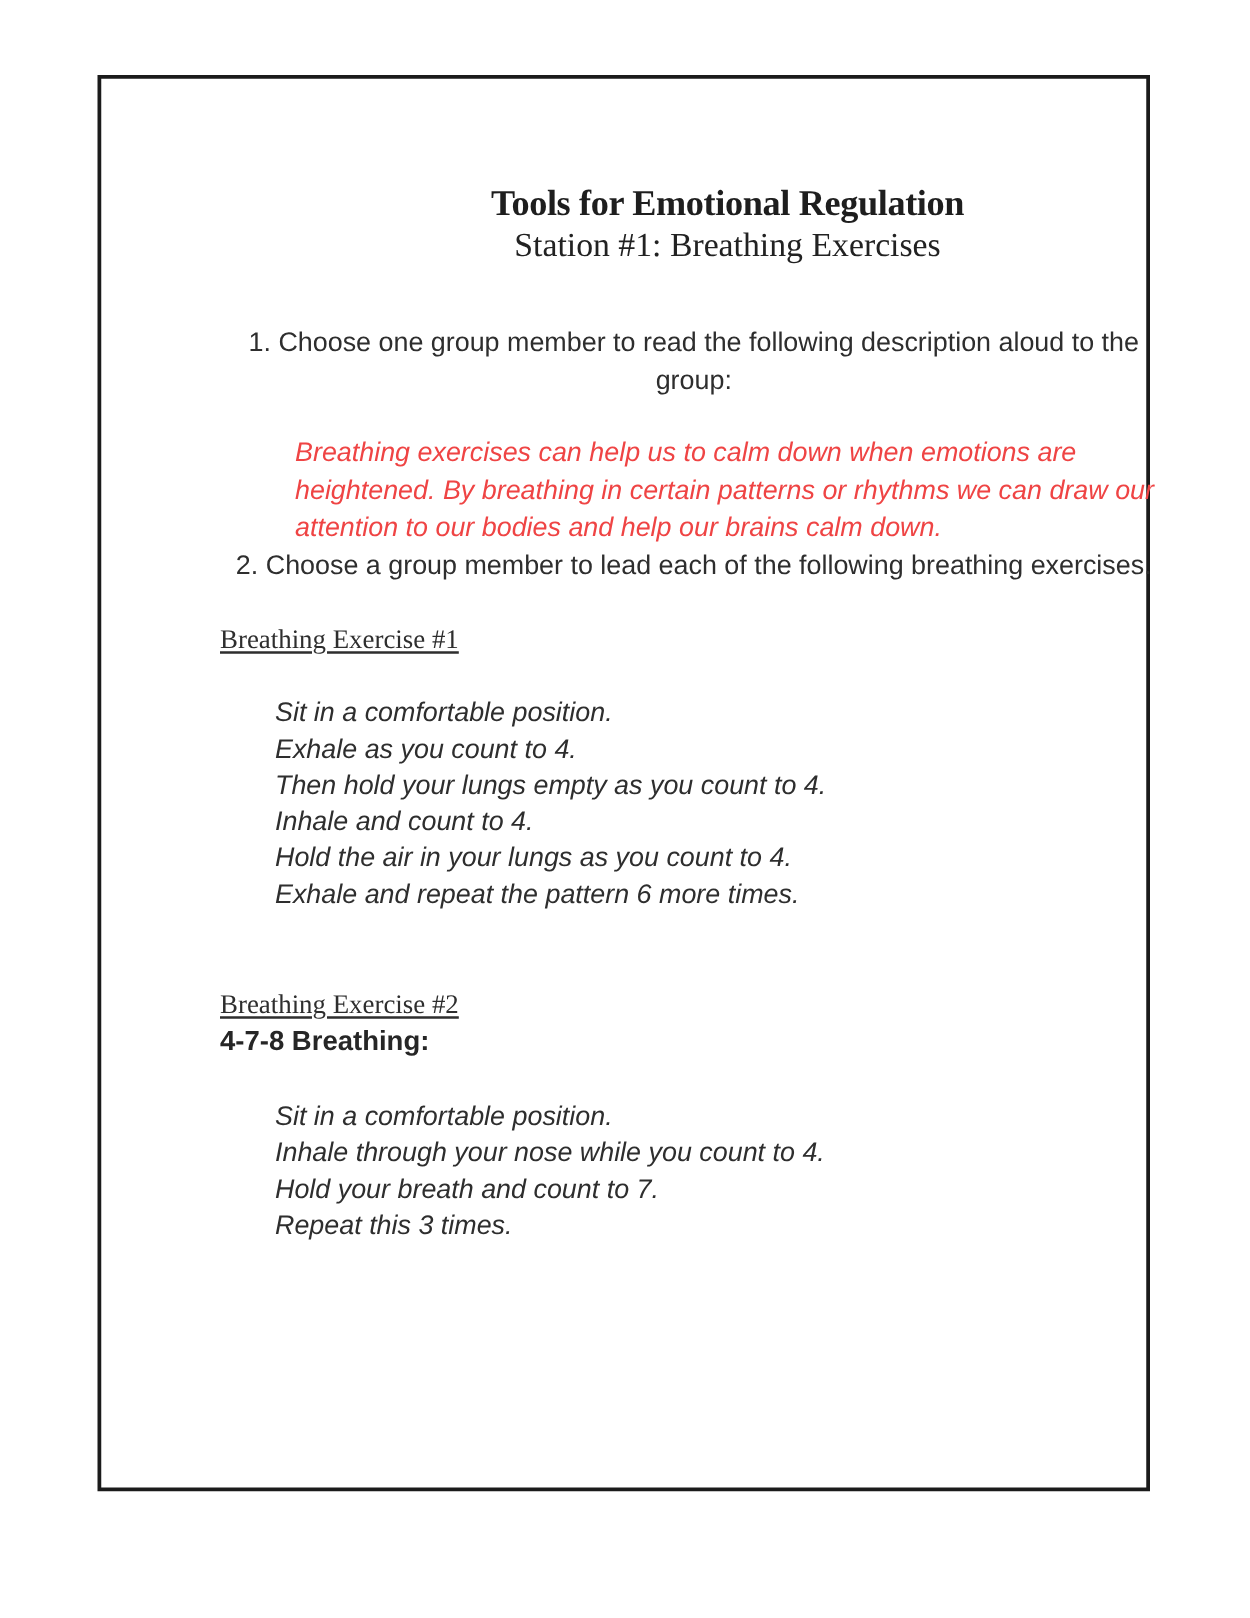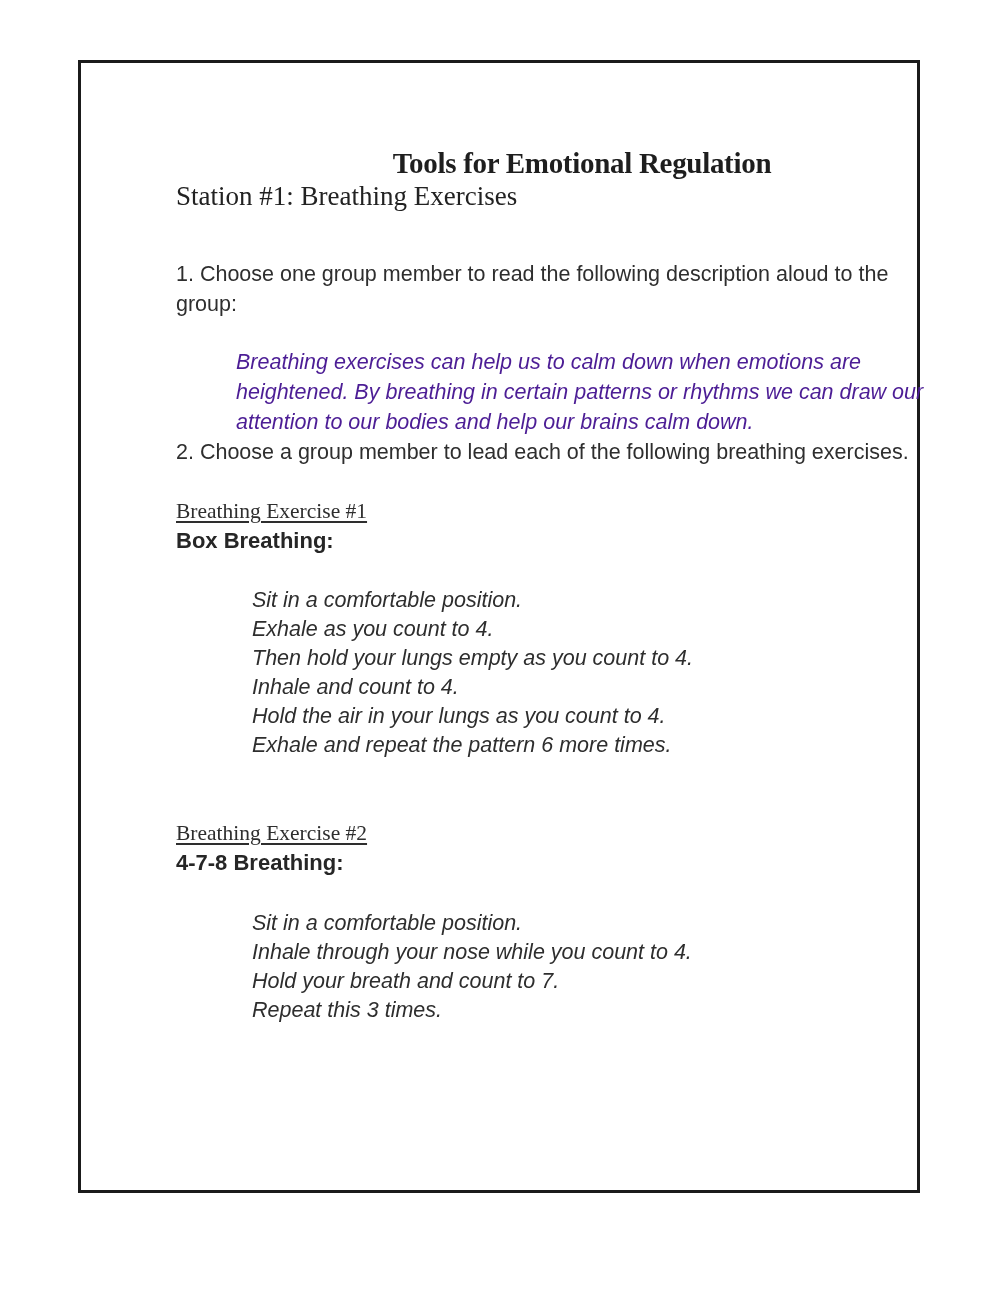--- a/index.html
+++ b/index.html
@@ -46,42 +46,43 @@
     color: #1e1e1e;
     text-align: center;
   }
 
   .subtitle {
     font-family: "Liberation Serif", "DejaVu Serif", serif;
     font-weight: 400;
     font-size: 27px;
     line-height: 32px;
     color: #222222;
-    text-align: left;
+    text-align: center;
     margin-top: 1px;
   }
 
   .step {
     font-size: 21.5px;
     line-height: 30px;
     max-width: 758px;
     color: #2e2e2e;
+    text-align: center;
   }
 
   .step-1 { margin-top: 47px; }
   .step-2 { }
 
   .description {
     font-style: italic;
     font-size: 21.5px;
     line-height: 30px;
     margin-top: 28px;
     margin-left: 60px;
     max-width: 712px;
-    color: #4c1d95;
+    color: #ef4444;
   }
 
   .exercise-heading {
     font-size: 21.5px;
     line-height: 30px;
     text-decoration: underline;
     text-underline-offset: 3px;
     text-decoration-thickness: 1.5px;
     color: #2e2e2e;
     font-family: Liberation Serif, serif;
@@ -92,21 +93,21 @@
 
   .exercise-name {
     font-weight: 700;
     font-size: 22px;
     line-height: 30px;
     color: #262626;
   }
 
   .exercise-steps {
     margin-top: 30px;
-    margin-left: 76px;
+    margin-left: 44px;
   }
 
   .exercise-2 .exercise-steps { margin-top: 31px; }
 
   .exercise-step {
     font-style: italic;
     font-size: 21.5px;
     line-height: 29px;
     color: #2e2e2e;
     white-space: nowrap;
@@ -124,21 +125,20 @@
       <div class="subtitle">Station #1: Breathing Exercises</div>
 
       <p class="step step-1">1. Choose one group member to read the following description aloud to the group:</p>
 
       <p class="description">Breathing exercises can help us to calm down when emotions are heightened. By breathing in certain patterns or rhythms we can draw our attention to our bodies and help our brains calm down.</p>
 
       <p class="step step-2">2. Choose a group member to lead each of the following breathing exercises.</p>
 
       <section class="exercise exercise-1">
         <div class="exercise-heading">Breathing Exercise #1</div>
-        <div class="exercise-name">Box Breathing:</div>
         <div class="exercise-steps">
           <div class="exercise-step">Sit in a comfortable position.</div>
           <div class="exercise-step">Exhale as you count to 4.</div>
           <div class="exercise-step">Then hold your lungs empty as you count to 4.</div>
           <div class="exercise-step">Inhale and count to 4.</div>
           <div class="exercise-step">Hold the air in your lungs as you count to 4.</div>
           <div class="exercise-step">Exhale and repeat the pattern 6 more times.</div>
         </div>
       </section>
 

